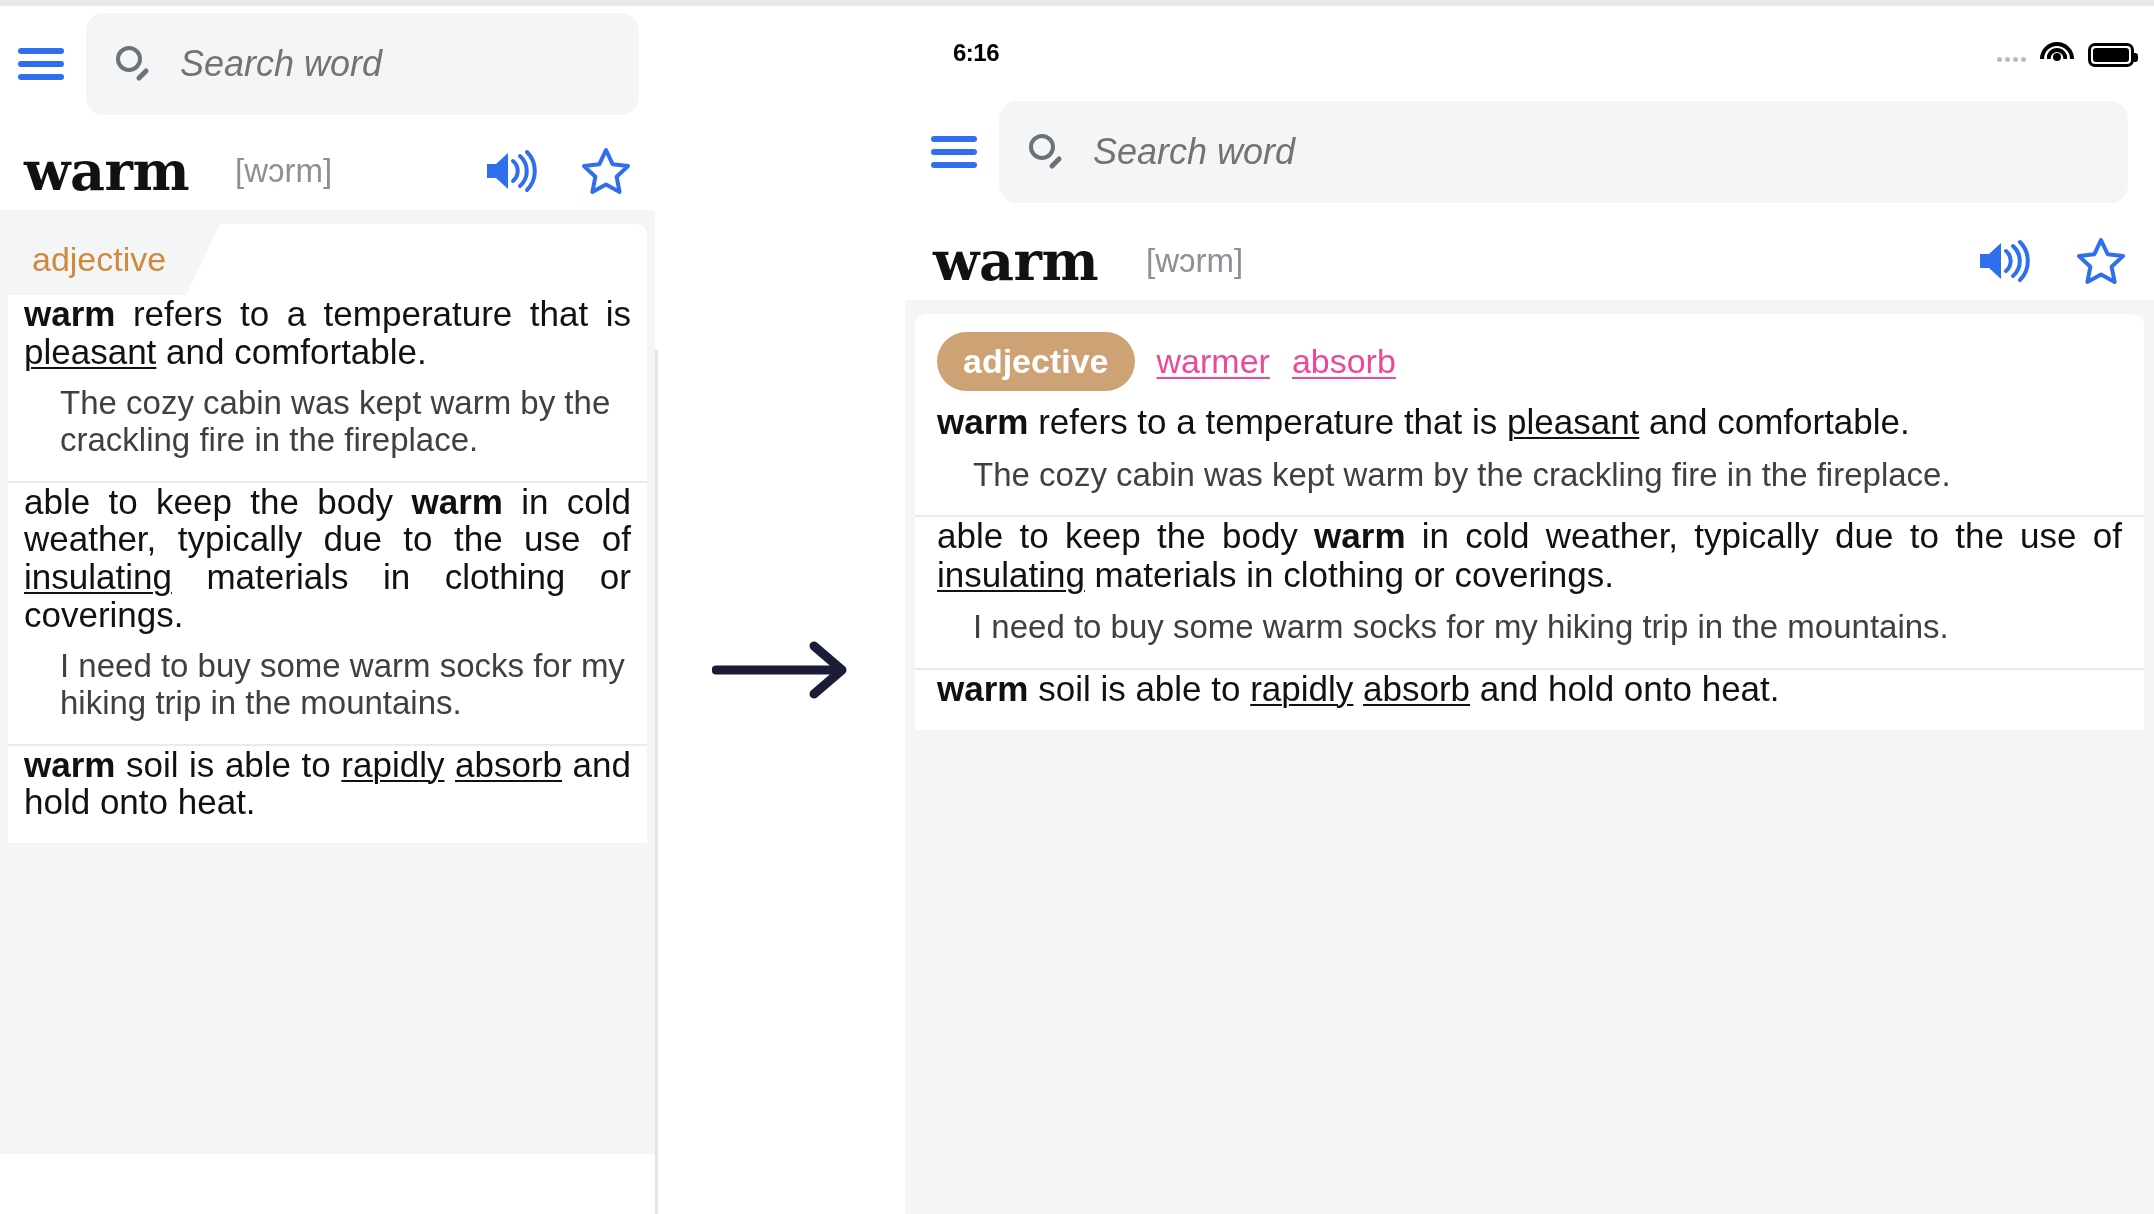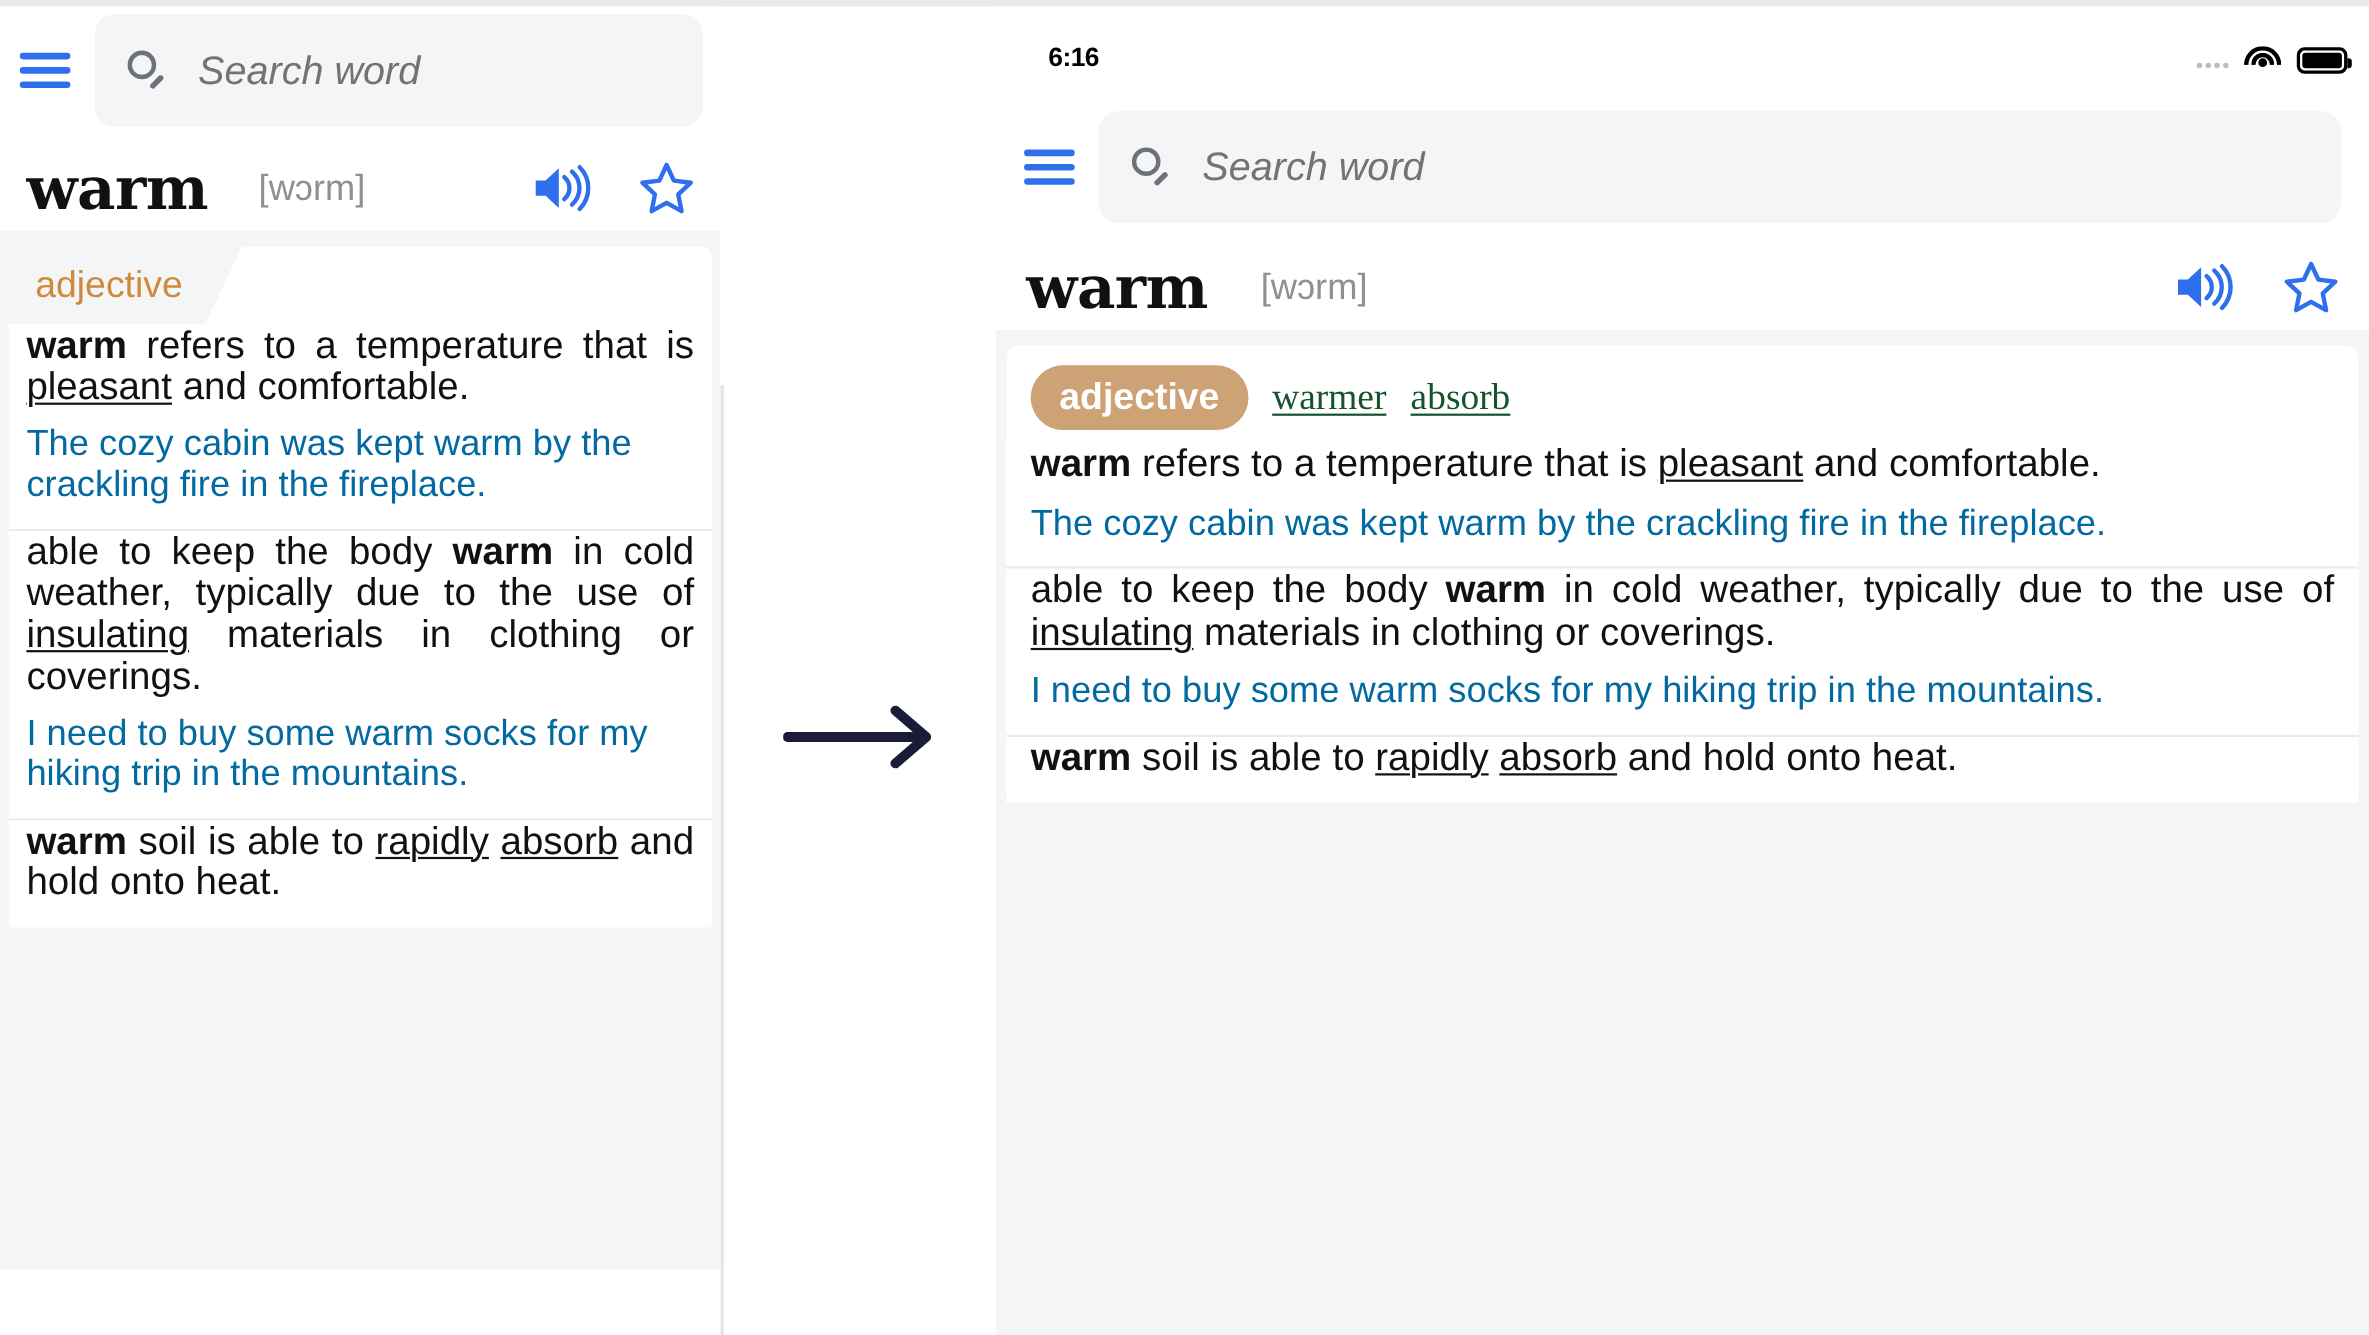--- a/index.html
+++ b/index.html
@@ -65,27 +65,27 @@
   
   .ribbon { position:relative; display:inline-block; background:#f4f5f7;
             color:#d08a3c; }
   .ribbon:after { content:""; position:absolute; right:-34px; top:0; bottom:0; width:34px;
                   background:#f4f5f7;
                   clip-path: polygon(0 0, 100% 0, 0 100%); }
 
   
   .pill { display:inline-block; background:#cda274; color:#fff; border-radius:999px;
           font-weight:700; }
-  .infl { color:#14532d; text-decoration:underline; text-underline-offset:4px;
-          text-decoration-thickness:2px;font-family:Liberation Serif, serif; }
+  .infl { color:#ec4899; text-decoration:underline; text-underline-offset:4px;
+          text-decoration-thickness:2px; }
 
   .def { color:#111; text-align:justify; }
   .def b { font-weight:700; }
   .def u { text-decoration:underline; text-underline-offset:3px; text-decoration-thickness:2px; }
-  .ex { color:#0369a1; }
+  .ex { color:#404040;margin-left:36px; }
 
   
   .arrow { position:absolute; }
 
   
   .phone-left .clock { left:40px; top:33px; font-size:34px; }
   .phone-left .status-icons { right:18px; top:36px; }
   .phone-left .searchrow { padding:0 16px 0 18px; height:116px; }
   .phone-left .hamburger { width:46px; height:34px; gap:7px; margin-right:22px; }
   .phone-left .hamburger span { width:46px; height:6px; }

